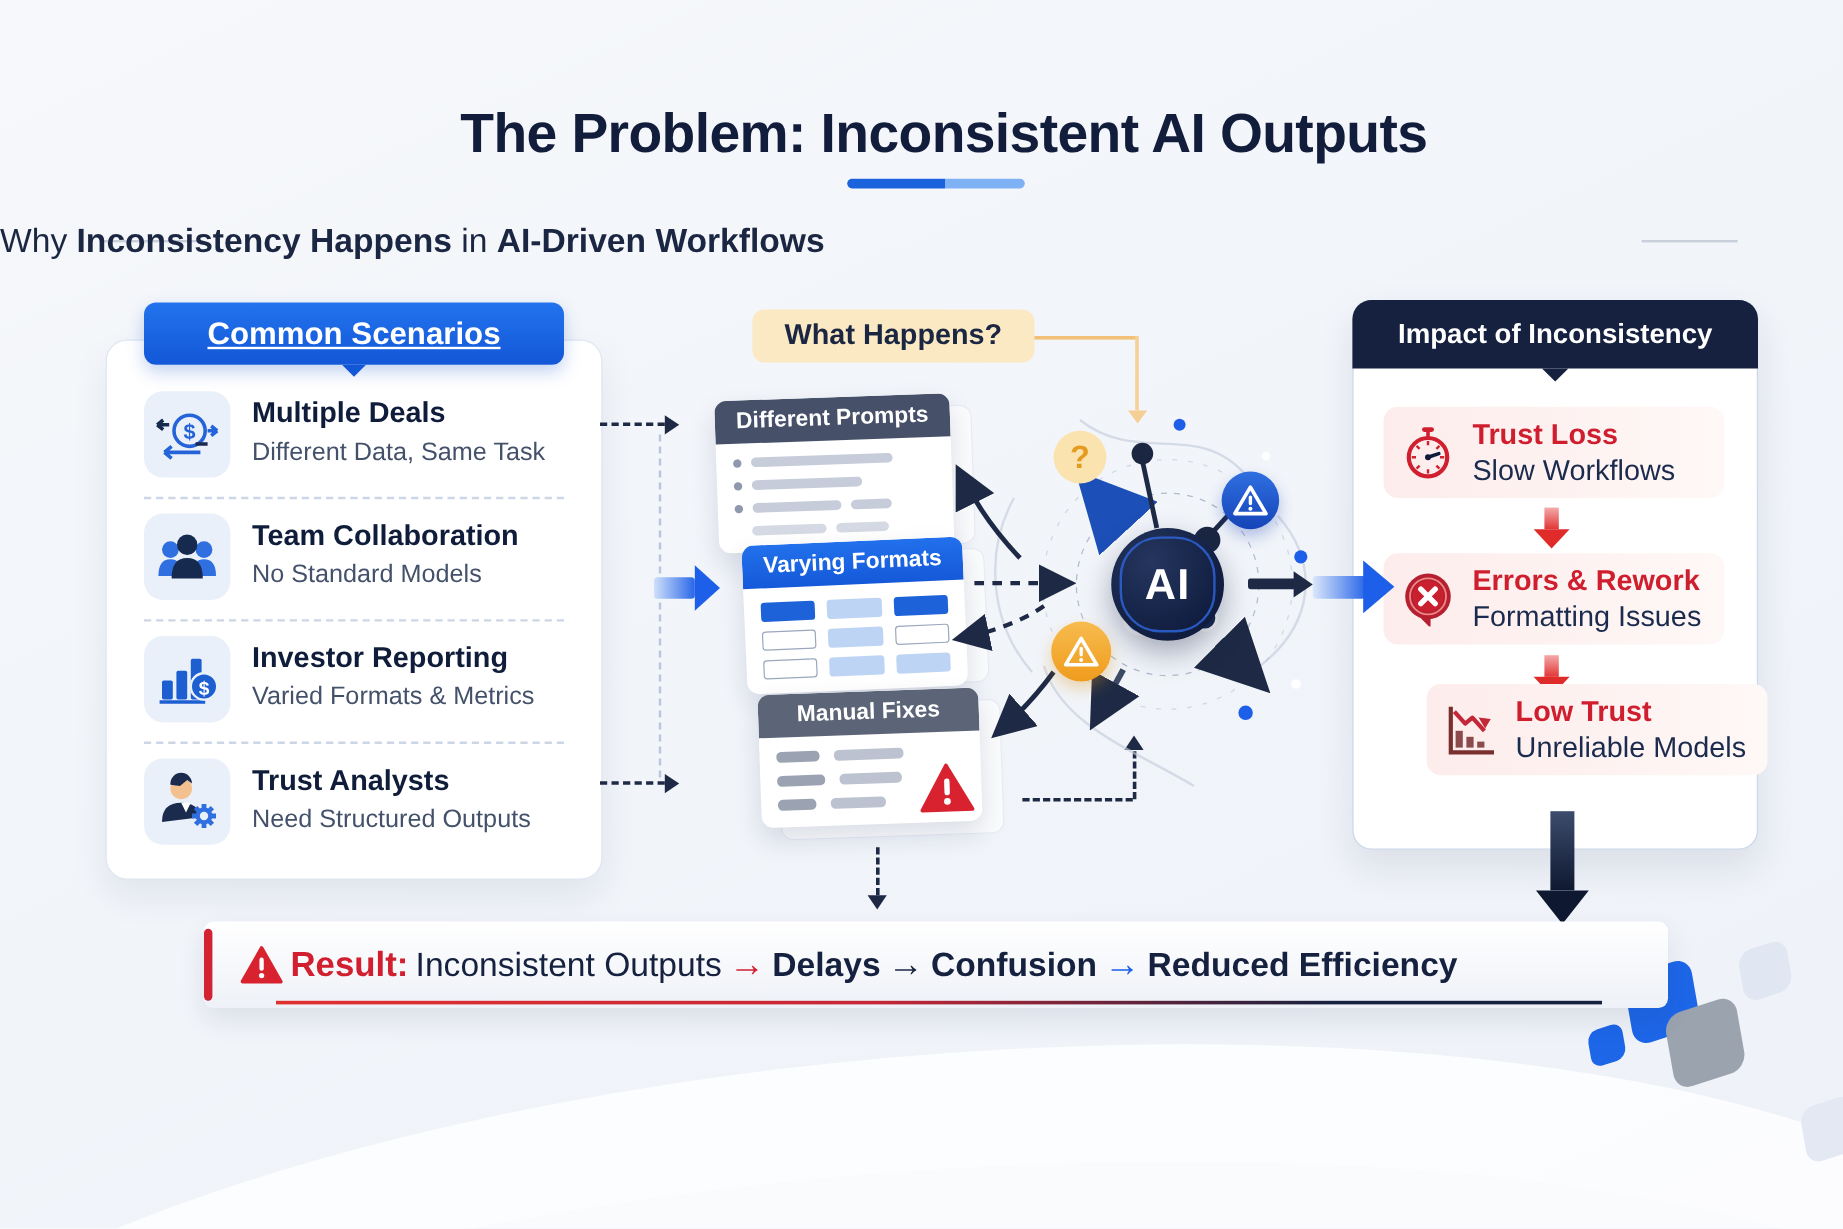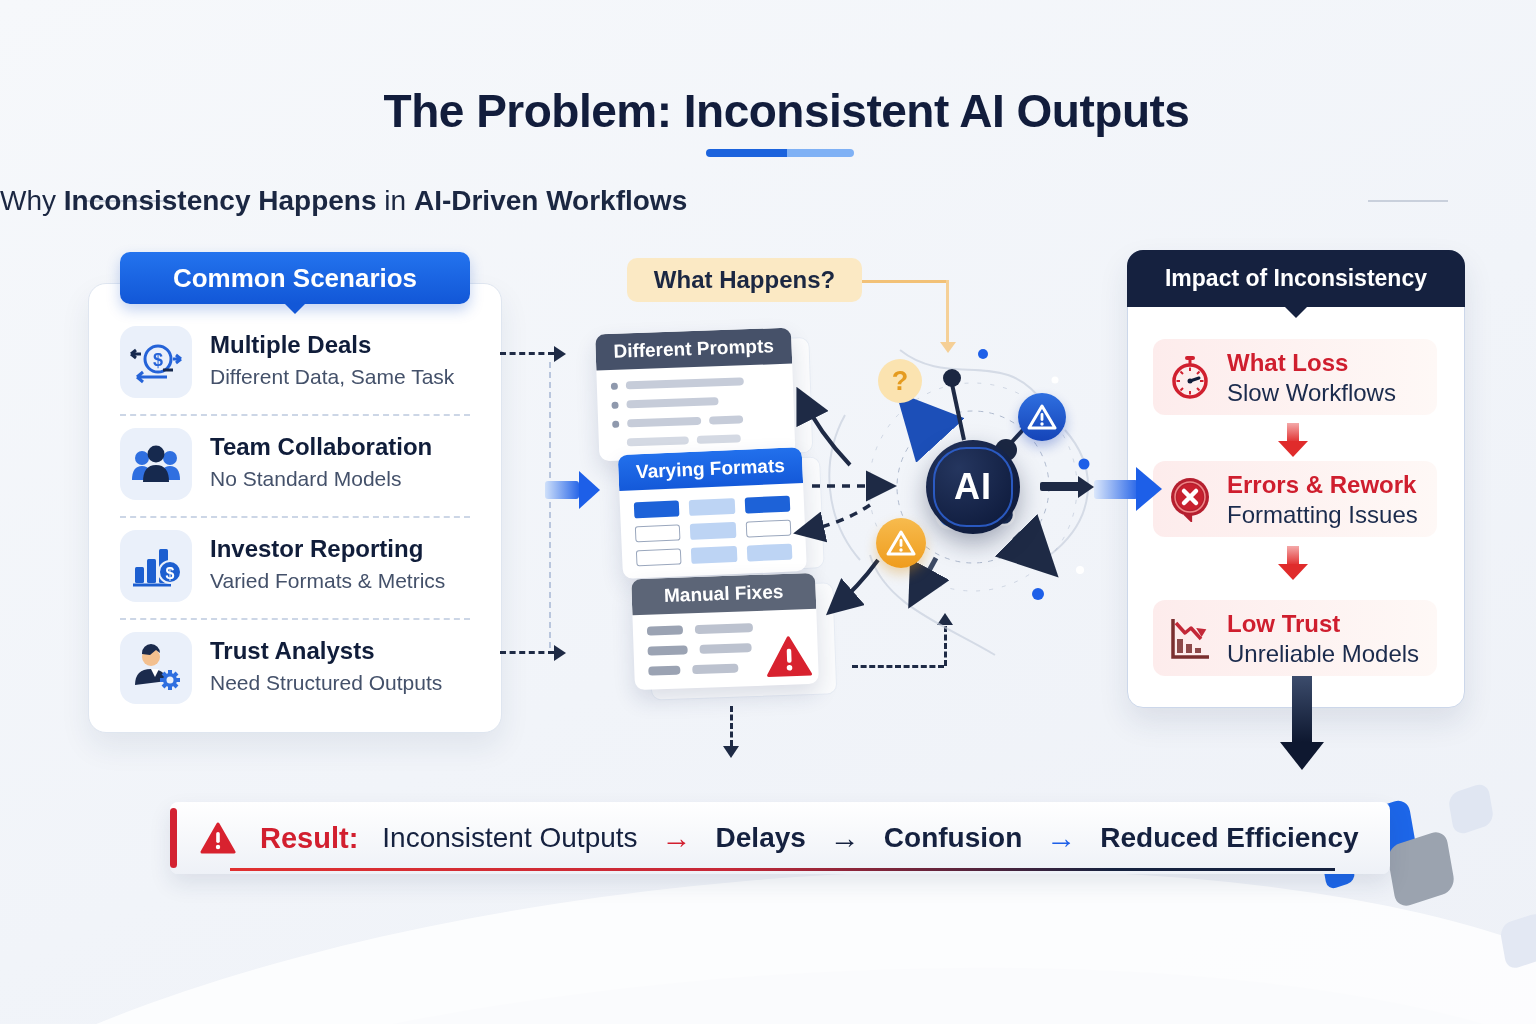--- a/index.html
+++ b/index.html
@@ -23,21 +23,21 @@
   .title-underline{position:absolute;left:706px;top:149px;width:148px;height:8px;border-radius:4px;background:linear-gradient(90deg,#1b63dd 0 55%,#7fb1f5 55% 100%);}
   .subtitle{position:absolute;left:0;top:185px;width:100%;text-align:left;font-size:28px;color:#1b2742;}
   .subtitle .light{font-weight:400;}
   .subtitle .bold{font-weight:800;}
   .side-line{position:absolute;top:200px;height:0;border-top:2px solid #c9d0dc;}
   .side-line.l{left:84px;width:80px;}
   .side-line.r{left:1368px;width:80px;}
 
   
   .scenarios-card{position:absolute;left:88px;top:283px;width:412px;height:448px;background:#ffffff;border:1.5px solid #dfe6f0;border-radius:18px;box-shadow:0 14px 30px rgba(25,45,90,.08);}
-  .scenarios-tab{position:absolute;left:120px;top:252px;width:350px;height:52px;border-radius:10px;background:linear-gradient(180deg,#2373ee,#1257d7);display:flex;align-items:center;justify-content:center;color:#fff;font-size:26px;font-weight:800;box-shadow:0 6px 14px rgba(20,80,200,.25);}
+  .scenarios-tab{position:absolute;left:120px;top:252px;width:350px;height:52px;border-radius:10px;background:linear-gradient(180deg,#2373ee,#1257d7);display:flex;align-items:center;justify-content:center;color:#fff;font-size:26px;font-weight:800;box-shadow:0 6px 14px rgba(20,80,200,.25);text-decoration:underline;}
   .scenarios-tab::after{content:"";position:absolute;top:100%;left:50%;transform:translateX(-50%);border:10px solid transparent;border-top-color:#1257d7;border-bottom-width:0;}
   .sc-item{position:absolute;left:120px;width:352px;height:76px;}
   .sc-icon{position:absolute;left:0;top:0;width:72px;height:72px;border-radius:16px;background:#eaf0fa;display:flex;align-items:center;justify-content:center;}
   .sc-text{position:absolute;left:90px;top:2px;}
   .sc-title{font-size:24px;font-weight:800;color:#101d3a;line-height:34px;}
   .sc-sub{font-size:21px;color:#44516a;line-height:30px;}
   .sc-sep{position:absolute;left:120px;width:350px;border-top:2px dashed #ccd6e6;}
 
   
   .wh-label{position:absolute;left:627px;top:258px;width:235px;height:44px;background:#fbe9c4;border-radius:10px;display:flex;align-items:center;justify-content:center;font-size:24px;font-weight:800;color:#1b2742;}
@@ -99,21 +99,21 @@
   .imp-item{position:absolute;left:25px;width:284px;height:76px;border-radius:12px;background:linear-gradient(90deg,#fdecec,#fef8f6);display:flex;align-items:center;}
   .imp-icon{width:46px;height:46px;margin:0 14px 0 14px;flex:0 0 auto;display:flex;align-items:center;justify-content:center;}
   .imp-title{font-size:24px;font-weight:800;color:#cf1e2e;line-height:32px;}
   .imp-sub{font-size:24px;color:#1b2b4d;line-height:28px;}
   .red-arr-shaft{position:absolute;width:12px;height:18px;background:linear-gradient(180deg,#f4a9a9,#e23636);}
   .red-arr-head{position:absolute;border:15px solid transparent;border-top:16px solid #e02b2b;border-bottom-width:0;}
   .navy-down-shaft{position:absolute;left:1292px;top:676px;width:20px;height:66px;background:linear-gradient(180deg,#3c4c6c,#0e1830);}
   .navy-down-head{position:absolute;left:1280px;top:742px;border:22px solid transparent;border-top:28px solid #0e1830;border-bottom-width:0;}
 
   
-  .result-bar{position:absolute;left:170px;top:768px;width:1220px;height:72px;background:linear-gradient(180deg,#ffffff,#eef1f7);border-radius:8px;box-shadow:0 10px 22px rgba(25,45,90,.10);display:flex;align-items:center;gap:24px;padding-left:30px;box-sizing:border-box;z-index:5;margin-top:34px;}
+  .result-bar{position:absolute;left:170px;top:768px;width:1220px;height:72px;background:linear-gradient(180deg,#ffffff,#eef1f7);border-radius:8px;box-shadow:0 10px 22px rgba(25,45,90,.10);display:flex;align-items:center;gap:6px;padding-left:30px;box-sizing:border-box;z-index:5;}
   .result-accent{position:absolute;left:0;top:6px;width:7px;height:60px;border-radius:4px;background:#d32232;}
   .result-underline{position:absolute;left:60px;top:66px;width:1105px;height:3px;background:linear-gradient(90deg,#e03030 0%,#c62737 45%,#15213f 80%);}
   .res-label{font-size:29px;font-weight:800;color:#d21f2f;}
   .res-step{font-size:28px;color:#15213f;}
   .res-step.b{font-weight:800;}
   .res-arrow{font-size:30px;font-weight:700;}
   .res-arrow.red{color:#d21f2f;}
   .res-arrow.navy{color:#15213f;}
   .res-arrow.blue{color:#1d5fe8;}
 </style>
@@ -400,21 +400,21 @@
             <line x1="12.5" y1="17.5" x2="15" y2="20"></line>
               <line x1="29" y1="34" x2="31.5" y2="36.5"></line>
             <line x1="31.5" y1="17.5" x2="29" y2="20"></line>
               <line x1="15" y1="34" x2="12.5" y2="36.5"></line>
           </g>
           <path d="M22 27 L31 24" stroke="#101d3a" stroke-width="3" stroke-linecap="round"></path>
           <circle cx="22" cy="27" r="2.5" fill="#101d3a"></circle>
         </svg>
       </div>
       <div>
-        <div class="imp-title">What Loss</div>
+        <div class="imp-title">Trust Loss</div>
         <div class="imp-sub">Slow Workflows</div>
       </div>
     </div>
 
     <div class="red-arr-shaft" style="left:159px;top:172px;"></div>
     <div class="red-arr-head" style="left:150px;top:190px;"></div>
 
     <div class="imp-item" style="top:210px;">
       <div class="imp-icon">
         <svg width="46" height="46" viewBox="0 0 46 46">
@@ -427,21 +427,21 @@
       </div>
       <div>
         <div class="imp-title">Errors &amp; Rework</div>
         <div class="imp-sub">Formatting Issues</div>
       </div>
     </div>
 
     <div class="red-arr-shaft" style="left:159px;top:295px;"></div>
     <div class="red-arr-head" style="left:150px;top:313px;"></div>
 
-    <div class="imp-item" style="top:349px;">
+    <div class="imp-item" style="top:319px;margin-left:36px;">
       <div class="imp-icon">
         <svg width="46" height="46" viewBox="0 0 46 46">
           <path d="M6 4 V42 H42" fill="none" stroke="#7a2f2f" stroke-width="3.5"></path>
           <rect x="10" y="24" width="6" height="14" fill="#8d4a4a"></rect>
           <rect x="19" y="29" width="6" height="9" fill="#8d4a4a"></rect>
           <rect x="28" y="33" width="6" height="5" fill="#8d4a4a"></rect>
           <path d="M9 8 L18 18 L24 13 L34 24" fill="none" stroke="#c32838" stroke-width="3.5" stroke-linejoin="round"></path>
           <path d="M34 24 l2-9 l-10 2 z" fill="#c32838" transform="rotate(18 34 24) translate(0 -2)"></path>
         </svg>
       </div>

